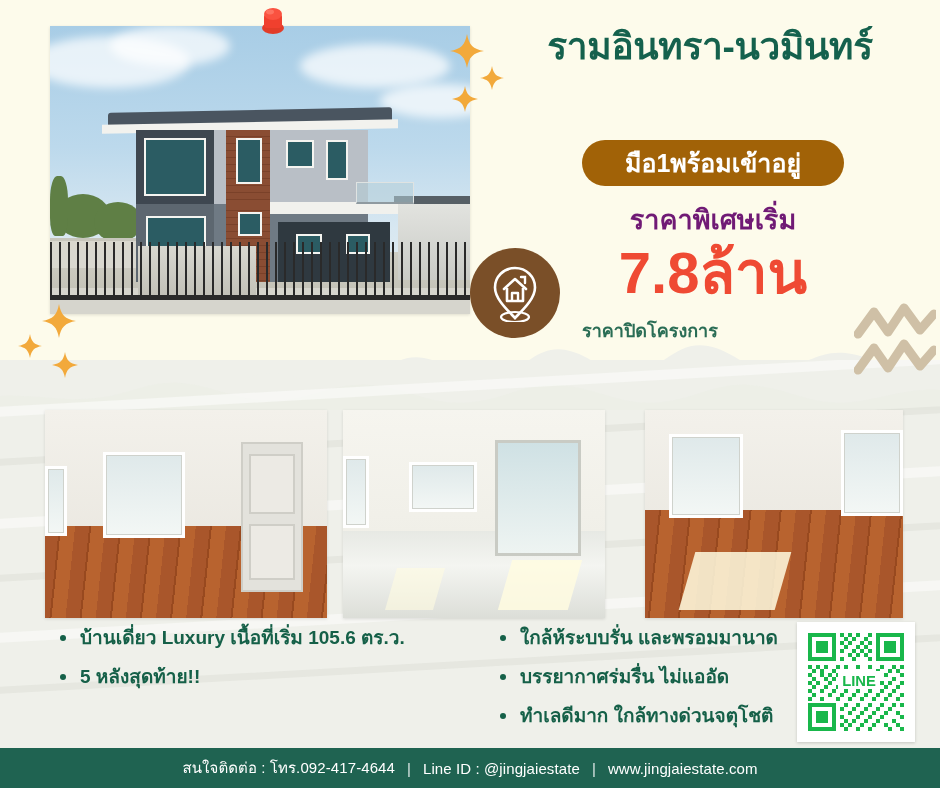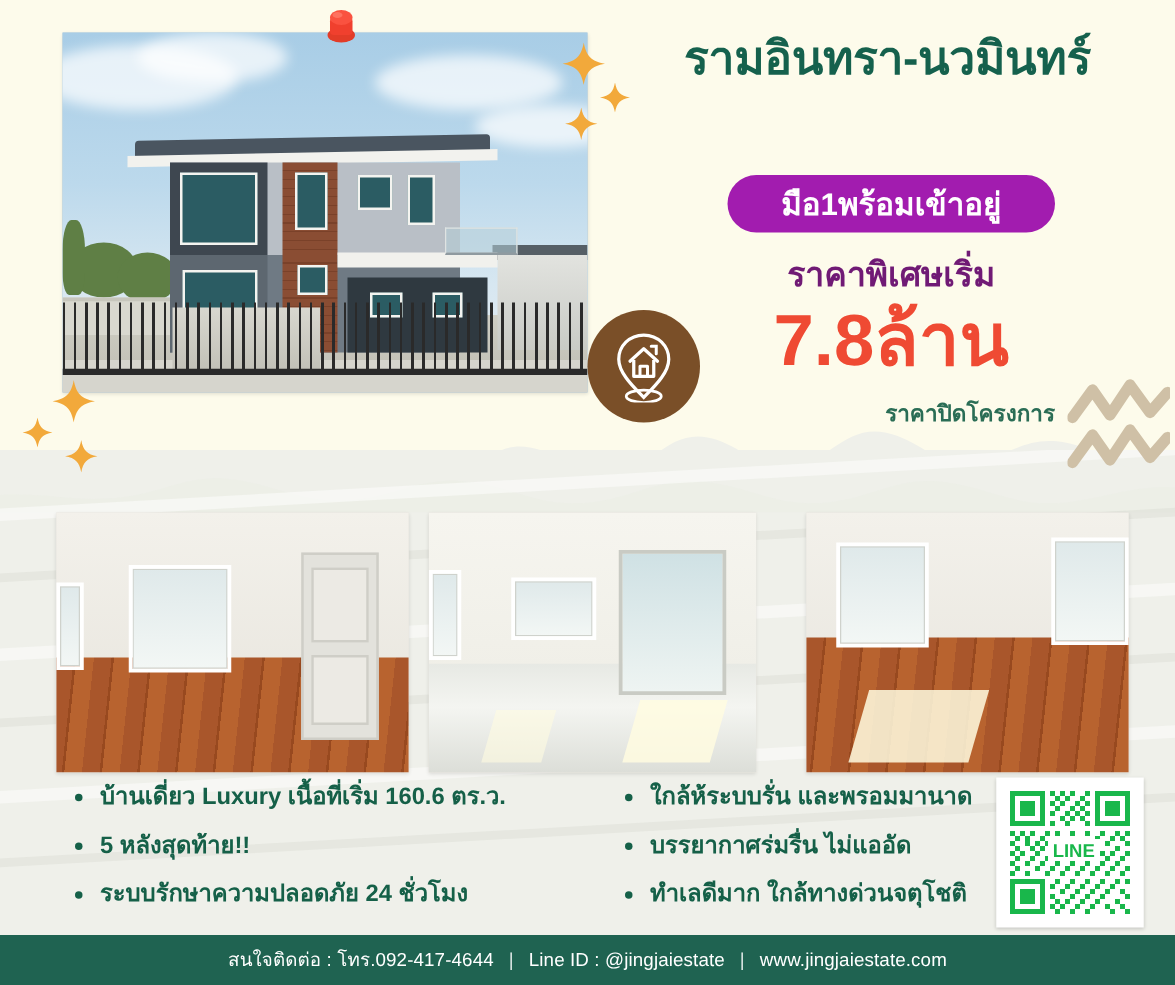--- a/index.html
+++ b/index.html
@@ -87,34 +87,34 @@
 
   
   .title {
     position:absolute; left:490px; top:26px; width:440px;
     text-align:center; color:#15614d; font-weight:bold;
     font-size:37px; line-height:1.12; letter-spacing:-.3px;
   }
   .title .l2 { display:block; font-size:37px; }
   .badge {
     position:absolute; left:582px; top:140px; width:262px; height:46px;
-    background:#a21caf; border-radius:24px; color:#ffffff;
+    background:#a16207; border-radius:24px; color:#ffffff;
     font-size:25px; font-weight:bold; display:flex; align-items:center;
     justify-content:center;
   }
   .price-label {
     position:absolute; left:582px; top:198px; width:262px; text-align:center;
     color:#701a75; font-size:27px; font-weight:bold;
   }
   .price-big {
     position:absolute; left:566px; top:244px; width:294px; text-align:center;
     color:#ef4a33; font-size:58px; font-weight:bold; line-height:1;
   }
   .price-sub {
-    position:absolute; left:582px; top:316px; width:262px; text-align:right;
+    position:absolute; left:582px; top:316px; width:262px; text-align:left;
     color:#2a6d55; font-size:18px; font-weight:bold;
   }
 
   
   .pin { position:absolute; left:258px; top:2px; width:30px; height:34px; }
   .spark { position:absolute; }
   .spark svg { display:block; }
   .badge-icon {
     position:absolute; left:470px; top:248px; width:90px; height:90px;
     background:#7a4f28; border-radius:50%;
@@ -339,23 +339,22 @@
 
   <div class="thumb t3">
     <div class="i-wall"></div>
     <div class="i-floor-wood" style="height:52%;"></div>
     <div class="i-win" style="left:24px; top:24px; width:74px; height:84px;"></div>
     <div class="i-win" style="left:196px; top:20px; width:62px; height:86px;"></div>
     <div class="i-sun" style="left:42px; top:142px; width:96px; height:58px;"></div>
   </div>
 
   <ul class="bullets bl">
-    <li>บ้านเดี่ยว Luxury เนื้อที่เริ่ม 160.6 ตร.ว.</li>
+    <li>บ้านเดี่ยว Luxury เนื้อที่เริ่ม 105.6 ตร.ว.</li>
     <li>5 หลังสุดท้าย!!</li>
-    <li>ระบบรักษาความปลอดภัย 24 ชั่วโมง</li>
   </ul>
 
   <ul class="bullets br">
     <li>ใกล้ห้ระบบรั่น และพรอมมานาด</li>
     <li>บรรยากาศร่มรื่น ไม่แออัด</li>
     <li>ทำเลดีมาก ใกล้ทางด่วนจตุโชติ</li>
   </ul>
 
   <div class="qr">
     <svg width="104" height="106" viewBox="0 0 52 53" shape-rendering="crispEdges">

